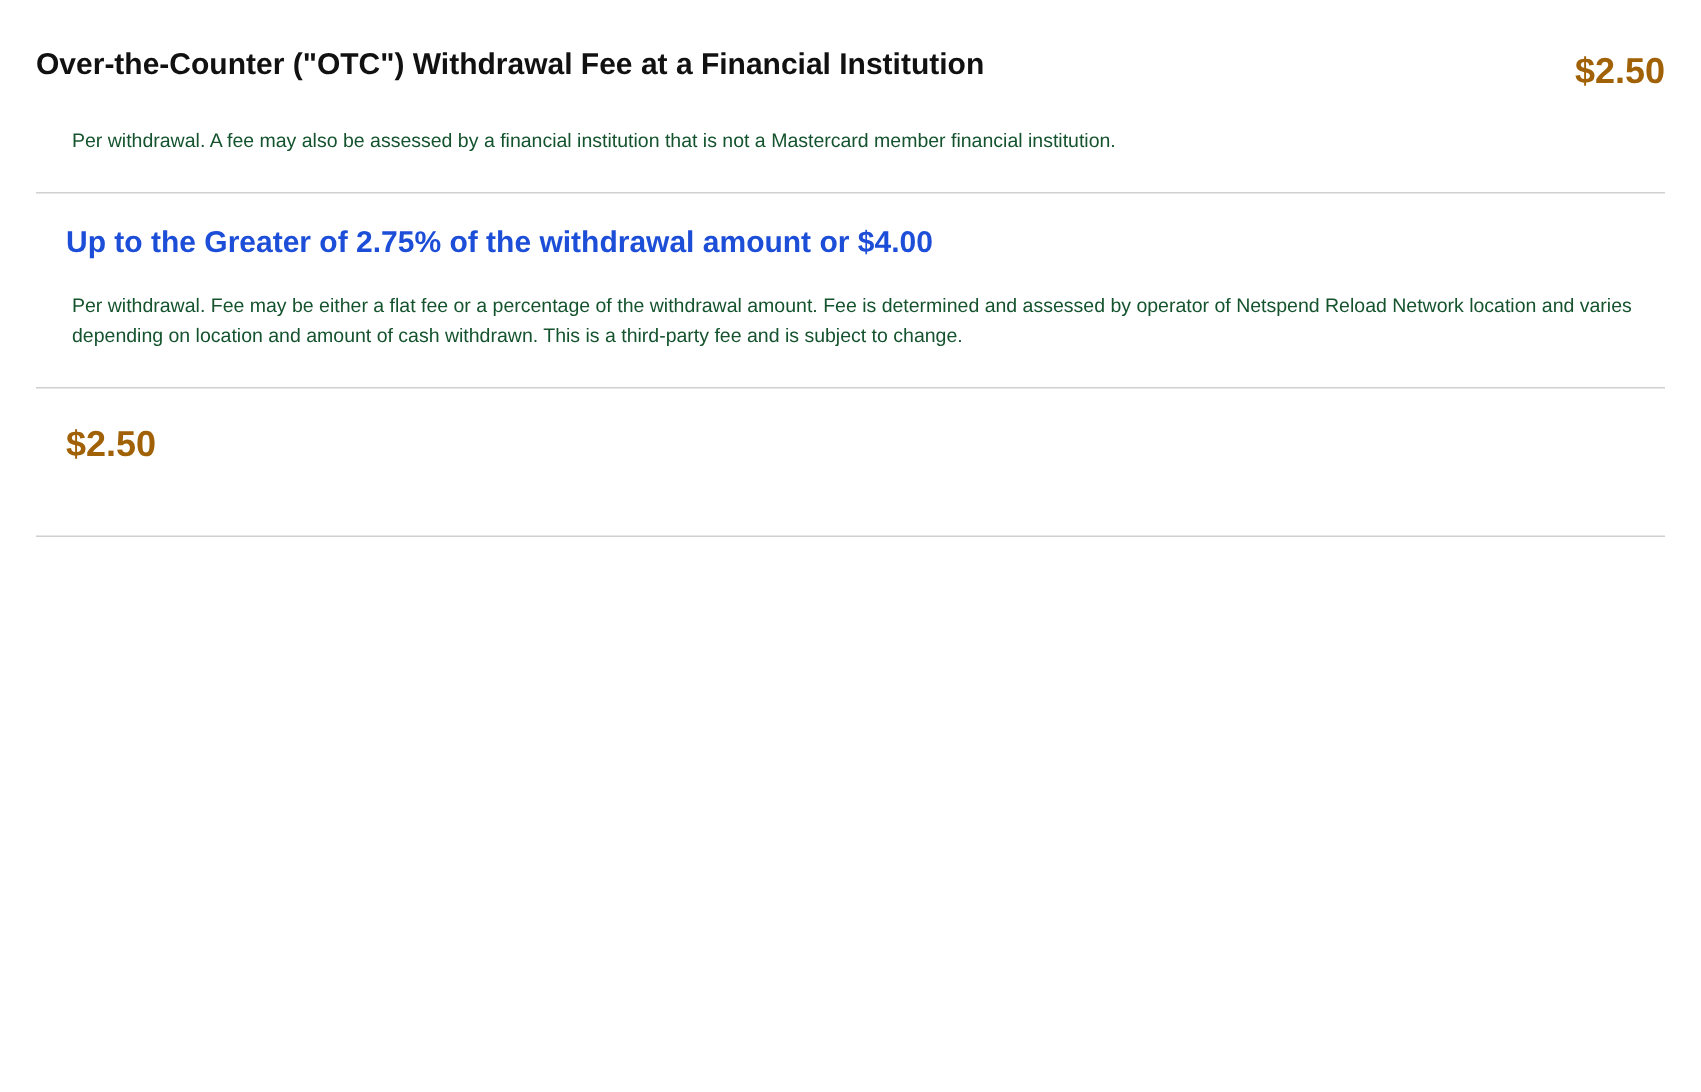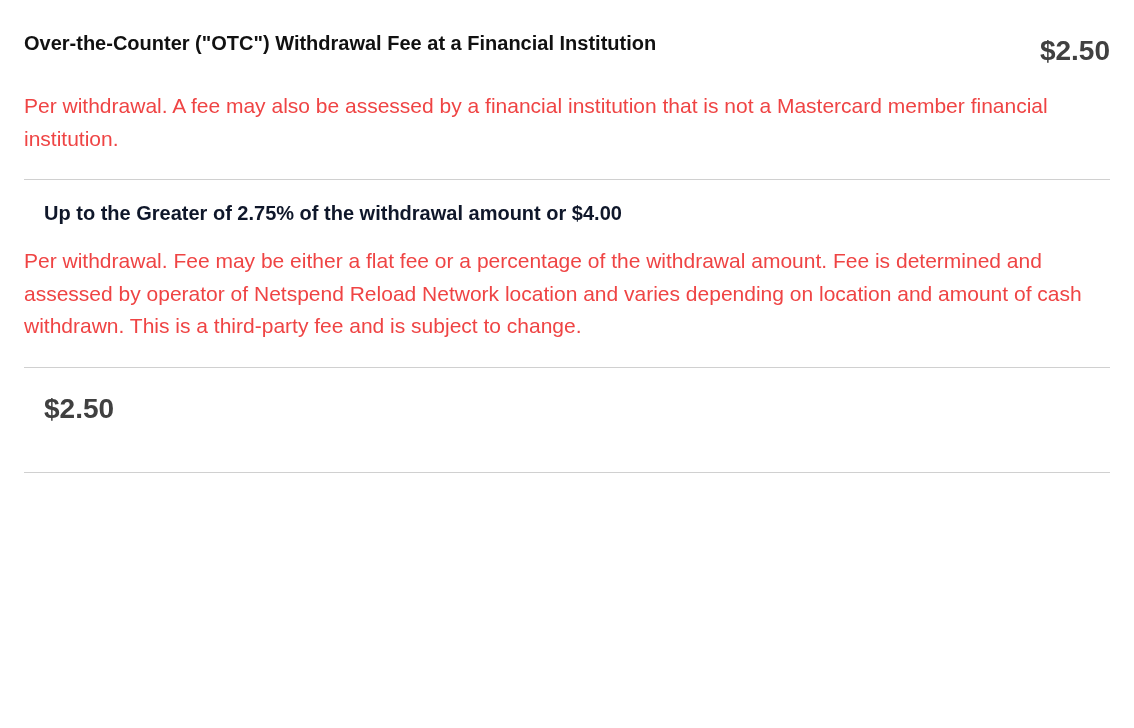--- a/index.html
+++ b/index.html
@@ -40,43 +40,44 @@
 
     .fee-title {
       font-size: 20px;
       font-weight: 700;
       color: #111111;
       max-width: 700px;
       line-height: 1.35;
     }
 
     .fee-amount {
-      font-size: 28px;
+      font-size: 24px;
       font-weight: 700;
-      color: #404040;
+      color: #a16207;
       text-align: left;
       white-space: nowrap;
       flex-shrink: 0;
       margin-left: 20px;
     }
 
     .fee-amount-multi {
       font-size: 20px;
       font-weight: 700;
-      color: #0f172a;
+      color: #1d4ed8;
       text-align: right;
       flex-shrink: 0;
       margin-left: 20px;
       line-height: 1.35;
     }
 
     .fee-description {
-      font-size: 21px;
-      color: #ef4444;
+      font-size: 13px;
+      color: #14532d;
       line-height: 1.55;
+      margin-left: 24px;
     }
   </style>
 </head>
 <body>
 
 <div class="container">
 
   <div class="fee-section">
     <div class="fee-header">
       <div class="fee-title">Over-the-Counter ("OTC") Withdrawal Fee at a Financial Institution</div>

